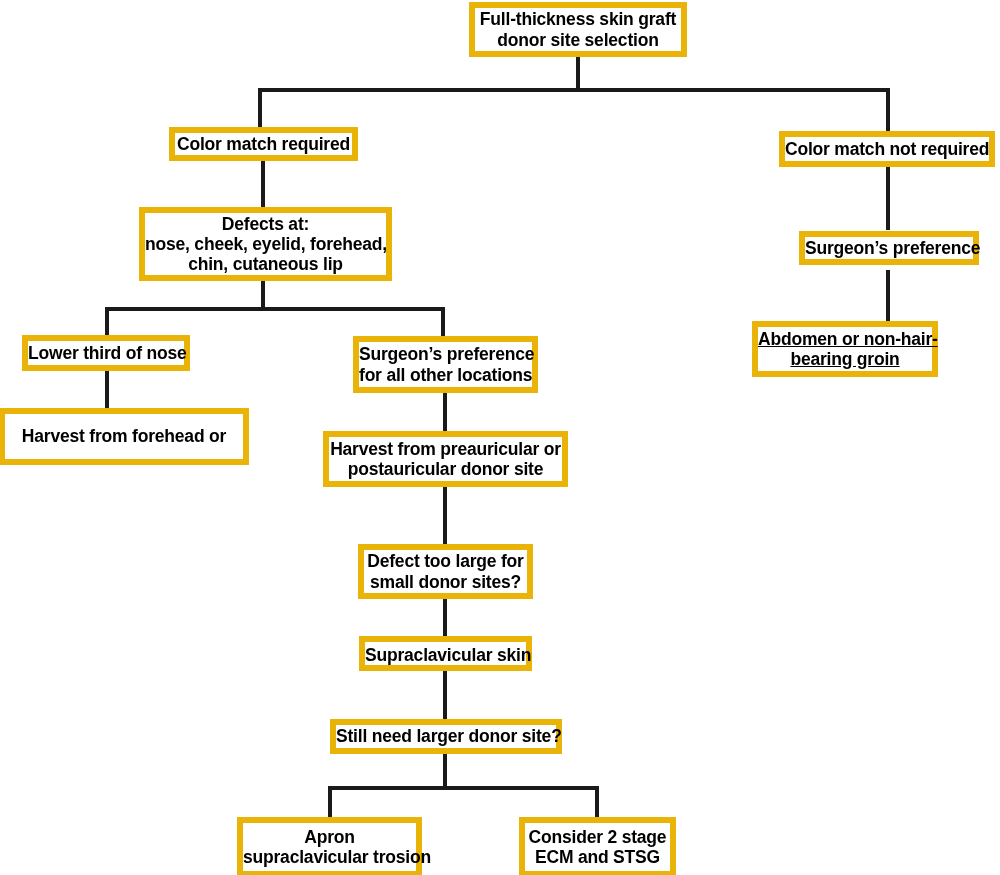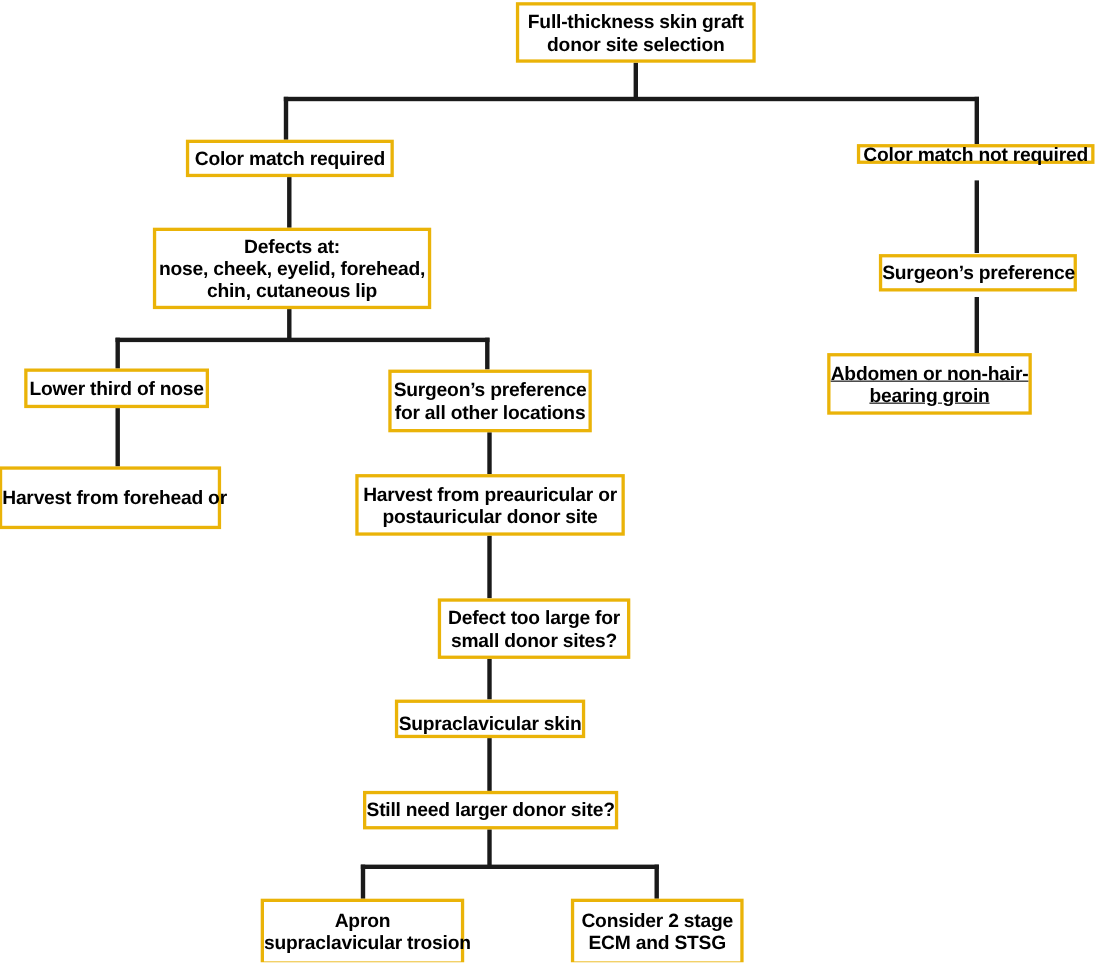--- a/index.html
+++ b/index.html
@@ -11,21 +11,21 @@
     position: relative;
     width: 1000px;
     height: 875px;
     background: #ffffff;
     overflow: hidden;
     font-family: "Liberation Sans", "DejaVu Sans", sans-serif;
   }
   .node {
     position: absolute;
     box-sizing: border-box;
-    border: 3px solid #eab308;
+    border: 6px solid #eab308;
     background: #ffffff;
     color: #000000;
     display: flex;
     align-items: center;
     justify-content: center;
     text-align: center;
     line-height: 1.16;
     font-size: 17.5px;
     font-weight: 600;
     letter-spacing: -0.2px;
@@ -89,21 +89,21 @@
       <span>donor site selection</span>
     </span>
   </div>
 
   <div class="node" style="left:169px; top:127px; width:189px; height:34px;">
     <span class="txt">
       <span>Color match required</span>
     </span>
   </div>
 
-  <div class="node" style="left:779px; top:131px; width:216px; height:18px;">
+  <div class="node" style="left:779px; top:131px; width:216px; height:36px;">
     <span class="txt">
       <span>Color match not required</span>
     </span>
   </div>
 
   <div class="node" style="left:139px; top:207px; width:253px; height:74px;">
     <span class="txt">
       <span>Defects at:</span>
       <span>nose, cheek, eyelid, forehead,</span>
       <span>chin, cutaneous lip</span>
@@ -122,41 +122,41 @@
       <span>bearing groin</span>
     </span>
   </div>
 
   <div class="node" style="left:22px; top:335px; width:168px; height:36px;text-align:right;">
     <span class="txt">
       <span>Lower third of nose</span>
     </span>
   </div>
 
-  <div class="node" style="left:-1px; top:424px; width:202px; height:57px;">
+  <div class="node" style="left:-1px; top:408px; width:250px; height:57px;">
     <span class="txt">
       <span>Harvest from forehead or</span>
     </span>
   </div>
 
   <div class="node" style="left:353px; top:336px; width:185px; height:57px;">
     <span class="txt">
       <span>Surgeon’s preference</span>
       <span>for all other locations</span>
     </span>
   </div>
 
   <div class="node" style="left:323px; top:431px; width:245px; height:56px;">
     <span class="txt">
       <span>Harvest from preauricular or</span>
       <span>postauricular donor site</span>
     </span>
   </div>
 
-  <div class="node" style="left:358px; top:544px; width:175px; height:55px;margin-left:40px;">
+  <div class="node" style="left:358px; top:544px; width:175px; height:55px;">
     <span class="txt">
       <span>Defect too large for</span>
       <span>small donor sites?</span>
     </span>
   </div>
 
   <div class="node" style="left:359px; top:636px; width:173px; height:35px;align-items:flex-end;">
     <span class="txt">
       <span>Supraclavicular skin</span>
     </span>

